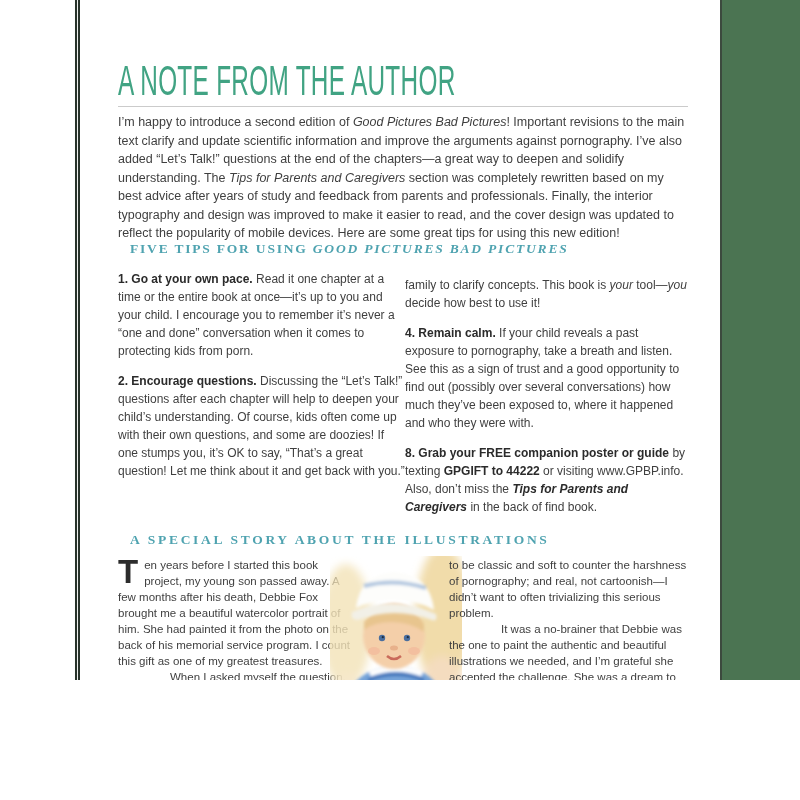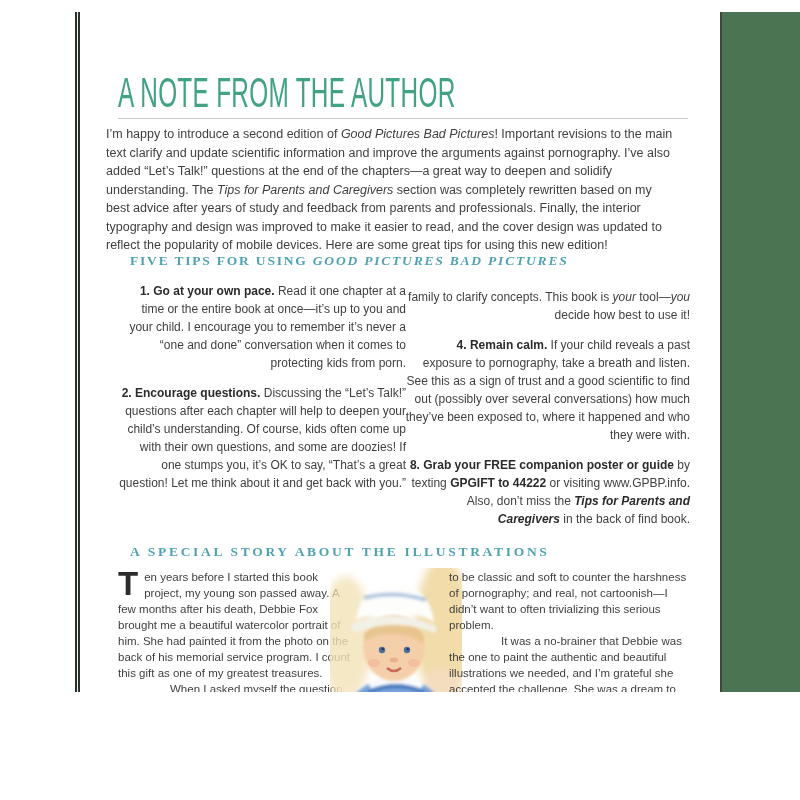--- a/index.html
+++ b/index.html
@@ -3,52 +3,52 @@
 <meta charset="utf-8">
 <style>
   * { box-sizing: border-box; }
   html,body { margin:0; padding:0; }
   body {
     width:800px; height:800px; background:#ffffff;
     font-family:"Liberation Sans", sans-serif;
     color:#3f3f3f;
     -webkit-font-smoothing:antialiased;
   }
-  .sheet { position:relative; width:800px; height:680px; background:#fff; overflow:hidden;margin-top:12px; }
+  .sheet { position:relative; width:800px; height:680px; background:#fff; overflow:hidden; }
 
   
   .left-edge {
     position:absolute; left:74px; top:0; width:6px; height:800px;
     background:linear-gradient(90deg,#fdfdfd 0 1px,#28332b 1px 3px,#eef0ee 3px 4px,#28332b 4px 6px);
   }
   .bottom-edge { position:absolute; left:74px; top:744px; width:646px; height:2px; background:#3a453c; }
   .cover-band { position:absolute; left:720px; top:0; width:80px; height:800px;
     background:#4b7452; border-left:2px solid #3c4a3e; }
 
   
   .page-title {
     position:absolute; left:118px; top:57px; margin:0;
     font-size:42px; font-weight:400; color:#41a383; white-space:nowrap;
     transform:scaleX(0.58); transform-origin:0 0; letter-spacing:0.5px;
   }
   .title-rule { position:absolute; left:118px; top:106px; width:570px; height:1px; background:#cbcbcb; }
 
   
-  .intro { position:absolute; left:106px; top:113px; width:572px; margin:0;
+  .intro { position:absolute; left:118px; top:113px; width:572px; margin:0;
     font-size:12.5px; line-height:18.5px; }
 
   
   .sec-h { position:absolute; left:130px; margin:0; font-family:"Liberation Serif", serif;
     font-weight:700; color:#4fa3b0; font-size:13.5px; white-space:nowrap; }
   .sec-h.one { top:241px; letter-spacing:1.8px; }
   .sec-h.two { top:532px; letter-spacing:2.7px;text-align:right; }
 
   
   .col { position:absolute; font-size:12px; line-height:18px; }
-  .col p { margin:0 0 12px 0;text-align:right; }
+  .col p { margin:0 0 12px 0; }
   .tips-left  { left:118px; top:270px; width:288px; }
   .tips-right { left:405px; top:276px; width:285px; }
 
   
   .story-col { position:absolute; font-size:11.5px; line-height:16px; }
   .story-col p { margin:0; }
   .story-left  { left:118px; top:557px; width:233px; }
   .story-right { left:449px; top:557px; width:242px; }
   p.indent { text-indent:52px; }
   .dropcap { float:left; font-size:33px; line-height:27px; padding:1px 6px 0 0;
@@ -78,21 +78,21 @@
 
   <h2 class="sec-h one"><span>FIVE TIPS FOR USING </span><span class="seg-i">GOOD PICTURES BAD PICTURES</span></h2>
 
   <div class="col tips-left">
     <p><span class="seg-b">1. Go at your own pace.</span><span> Read it one chapter at a time or the entire book at once—it’s up to you and your child. I encourage you to remember it’s never a “one and done” conversation when it comes to protecting kids from porn.</span></p>
     <p><span class="seg-b">2. Encourage questions.</span><span> Discussing the “Let’s Talk!” questions after each chapter will help to deepen your child’s understanding. Of course, kids often come up with their own questions, and some are doozies! If one stumps you, it’s OK to say, “That’s a great question! Let me think about it and get back with you.”</span></p>
   </div>
 
   <div class="col tips-right">
     <p><span>family to clarify concepts. This book is </span><span class="seg-i">your</span><span> tool—</span><span class="seg-i">you</span><span> decide how best to use it!</span></p>
-    <p><span class="seg-b">4. Remain calm.</span><span> If your child reveals a past exposure to pornography, take a breath and listen. See this as a sign of trust and a good scientific to find out (possibly over several conversations) how much they’ve been exposed to, where it happened and who they were with.</span></p>
+    <p><span class="seg-b">4. Remain calm.</span><span> If your child reveals a past exposure to pornography, take a breath and listen. See this as a sign of trust and a good opportunity to find out (possibly over several conversations) how much they’ve been exposed to, where it happened and who they were with.</span></p>
     <p><span class="seg-b">8. Grab your FREE companion poster or guide</span><span> by texting </span><span class="seg-b">GPGIFT to 44222</span><span> or visiting www.GPBP.info. Also, don’t miss the </span><span class="seg-b seg-i">Tips for Parents and Caregivers</span><span> in the back of find book.</span></p>
   </div>
 
   <h2 class="sec-h two">A SPECIAL STORY ABOUT THE ILLUSTRATIONS</h2>
 
   <div class="story-col story-left">
     <p><span class="dropcap">T</span><span><span>en years before I started this book project, my young son passed away. A few months after his death, Debbie Fox brought me a beautiful watercolor portrait of him. She had painted it from the photo on the back of his memorial service program. I count this gift as one of my greatest treasures.</span></span></p>
     <p class="indent"><span>When I asked myself the question, “How do I illustrate a book to help children reject pornography?” I knew I wanted the illustrations to be in watercolor. They needed</span></p>
   </div>
 

